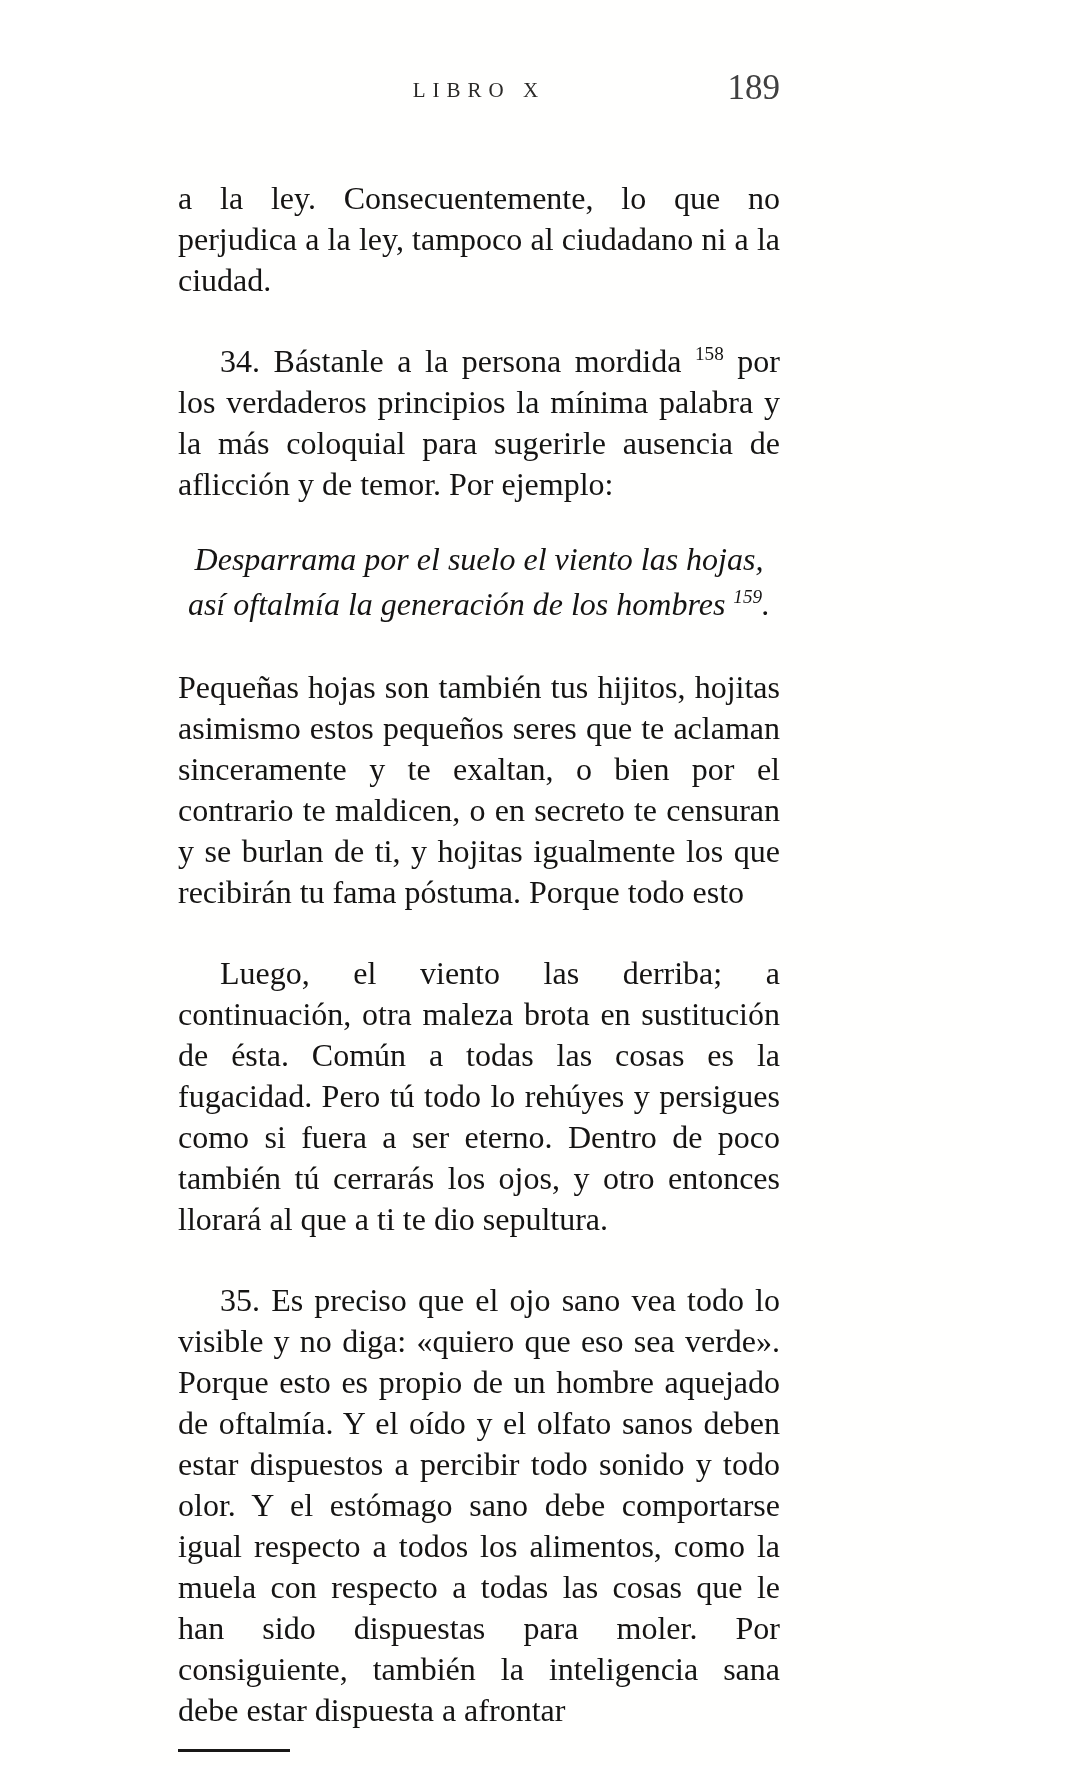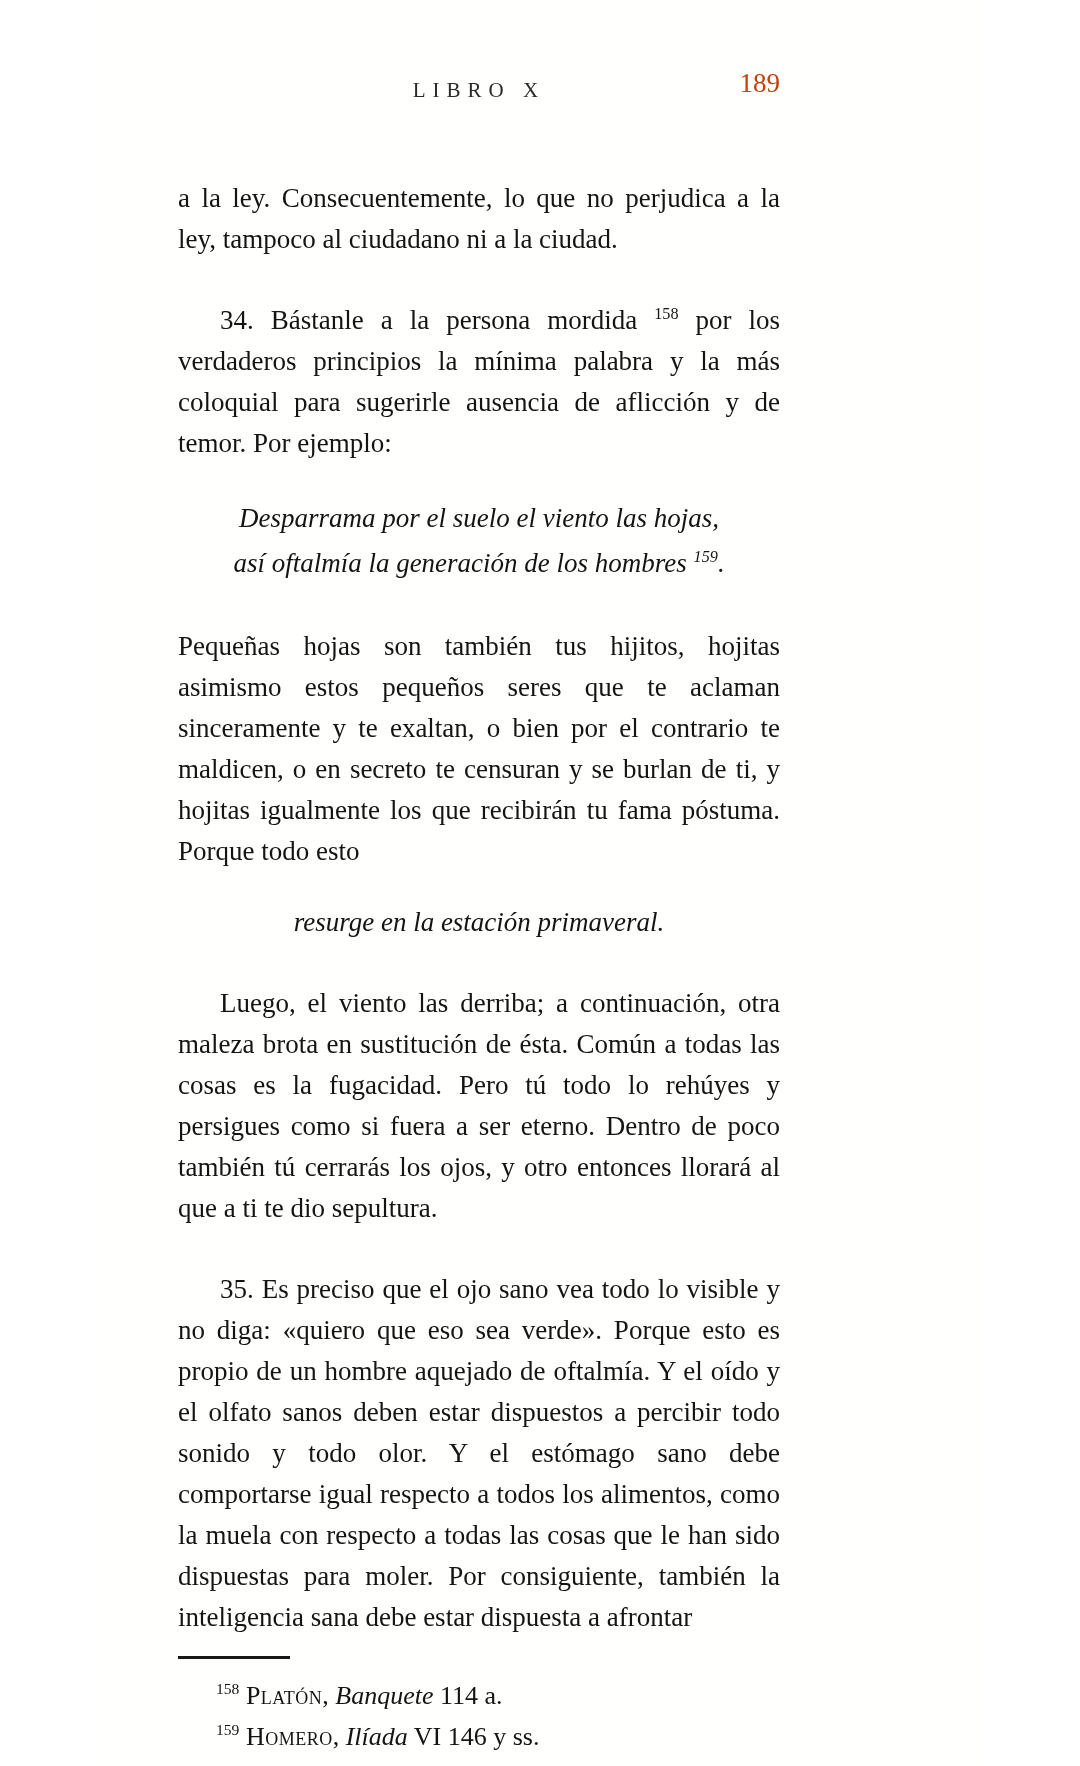--- a/index.html
+++ b/index.html
@@ -33,27 +33,27 @@
     top: 6px;
     text-align: center;
     font-size: 21px;
     letter-spacing: 7px;
     color: #2b2a28;
   }
   .page-number {
     position: absolute;
     right: 0;
     top: -4px;
-    font-size: 27px;
-    color: #c2410c;
+    font-size: 35px;
+    color: #404040;
   }
 
   
   .page-body {
-    font-size: 27px;
+    font-size: 32px;
     line-height: 41px;
   }
 
   .para {
     text-align: justify;
     margin-top: 40px;
   }
   .page-body > :first-child { margin-top: 0; }
   .para.indent { text-indent: 42px; }
 
@@ -111,21 +111,20 @@
   </header>
 
   <main class="page-body" id="body-container">
       <p class="para"><span class="run">a la ley. Consecuentemente, lo que no perjudica a la ley, tampoco al ciudadano ni a la ciudad.</span></p>
       <p class="para indent"><span class="run">34. Bástanle a la persona mordida </span><sup class="run">158</sup><span class="run"> por los verdaderos principios la mínima palabra y la más coloquial para sugerirle ausencia de aflicción y de temor. Por ejemplo:</span></p>
       <div class="verse">
         <div class="verse-line"><span class="run italic">Desparrama por el suelo el viento las hojas,</span></div>
         <div class="verse-line"><span class="run italic">así oftalmía la generación de los hombres </span><sup class="run">159</sup><span class="run italic">.</span></div>
       </div>
       <p class="para"><span class="run">Pequeñas hojas son también tus hijitos, hojitas asimismo estos pequeños seres que te aclaman sinceramente y te exaltan, o bien por el contrario te maldicen, o en secreto te censuran y se burlan de ti, y hojitas igualmente los que recibirán tu fama póstuma. Porque todo esto</span></p>
-      <p class="center"><span class="run italic">resurge en la estación primaveral.</span></p>
       <p class="para indent"><span class="run">Luego, el viento las derriba; a continuación, otra maleza brota en sustitución de ésta. Común a todas las cosas es la fugacidad. Pero tú todo lo rehúyes y persigues como si fuera a ser eterno. Dentro de poco también tú cerrarás los ojos, y otro entonces llorará al que a ti te dio sepultura.</span></p>
       <p class="para indent"><span class="run">35. Es preciso que el ojo sano vea todo lo visible y no diga: «quiero que eso sea verde». Porque esto es propio de un hombre aquejado de oftalmía. Y el oído y el olfato sanos deben estar dispuestos a percibir todo sonido y todo olor. Y el estómago sano debe comportarse igual respecto a todos los alimentos, como la muela con respecto a todas las cosas que le han sido dispuestas para moler. Por consiguiente, también la inteligencia sana debe estar dispuesta a afrontar</span></p>
     </main>
 
   <footer class="footnotes">
     <div class="footnote-rule"></div>
     <div id="footnote-list">
         <div class="footnote"><sup class="run">158</sup><span class="run"> </span><span class="run smallcaps">Platón</span><span class="run">, </span><span class="run italic">Banquete</span><span class="run"> 114 a.</span></div>
         <div class="footnote"><sup class="run">159</sup><span class="run"> </span><span class="run smallcaps">Homero</span><span class="run">, </span><span class="run italic">Ilíada</span><span class="run"> VI 146 y ss.</span></div>
       </div>

